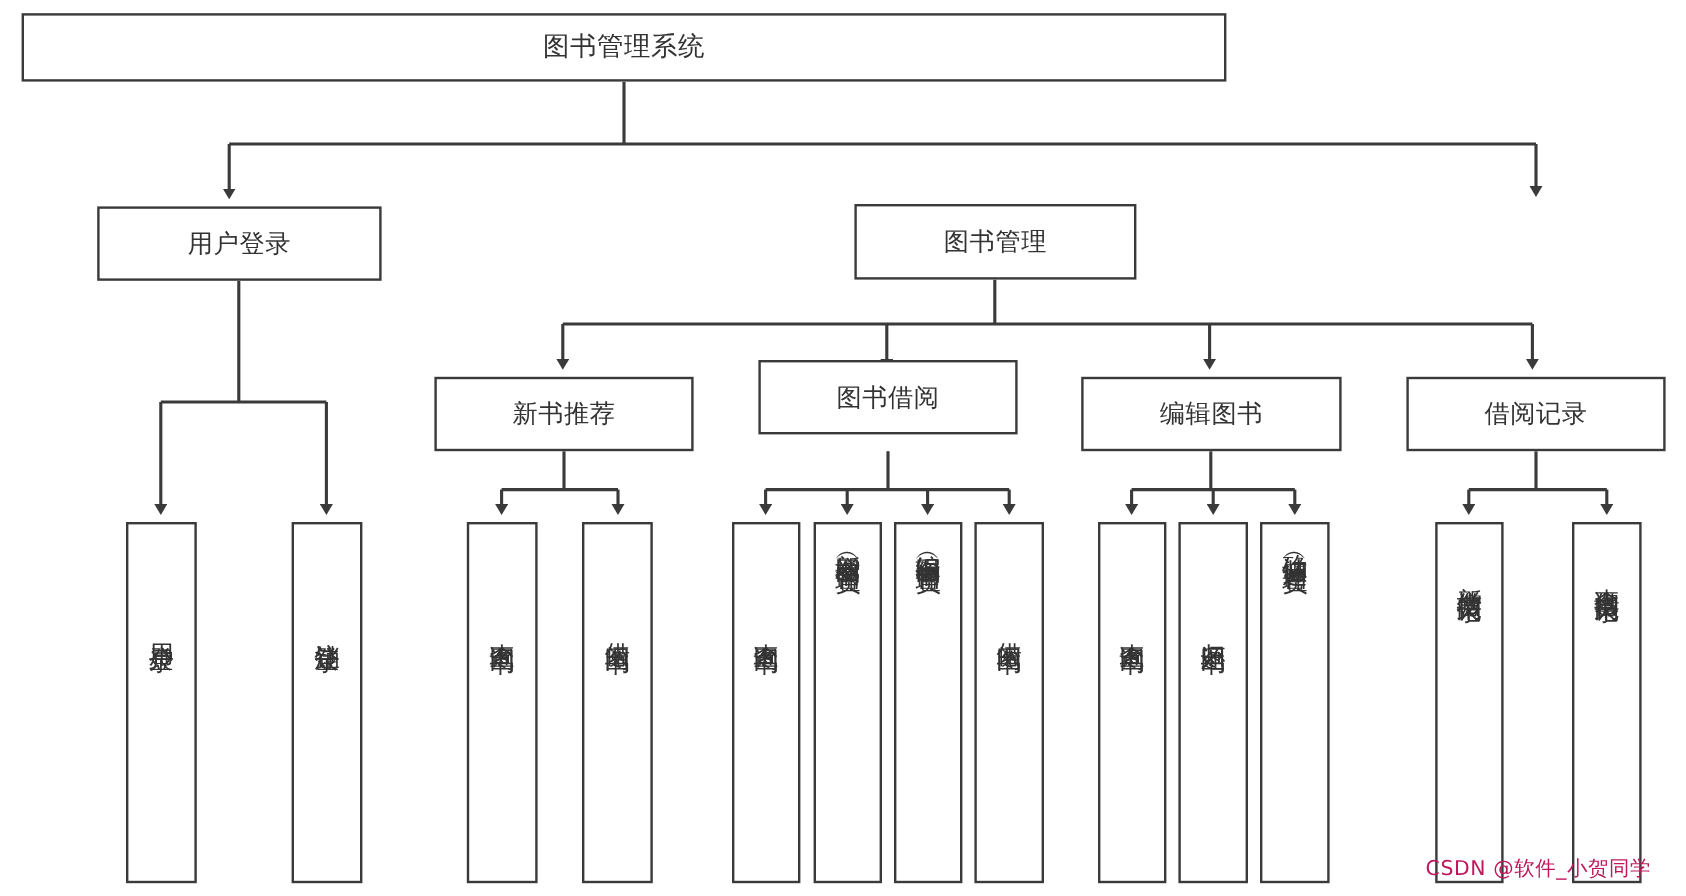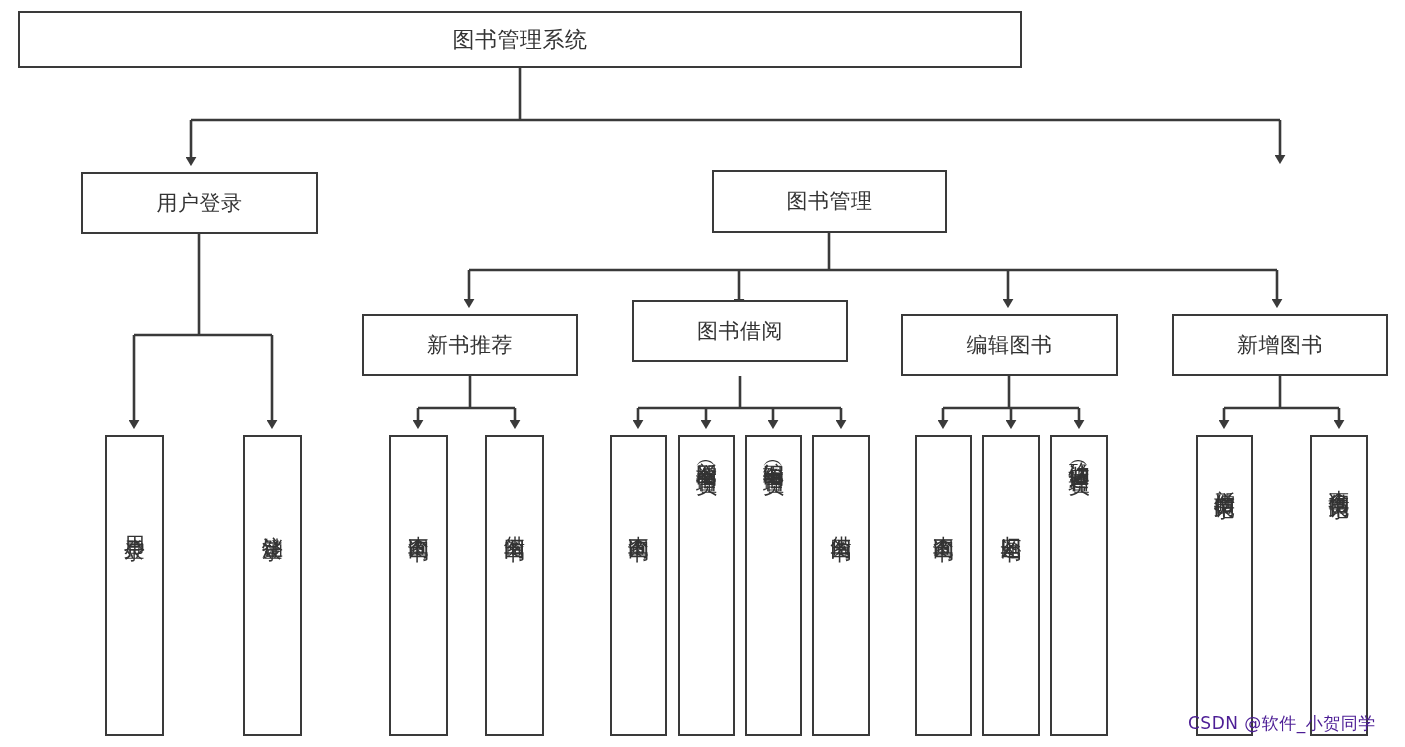--- a/index.html
+++ b/index.html
@@ -59,21 +59,21 @@
     font-size: 21px;
     line-height: 1.05;
     letter-spacing: 2px;
     white-space: nowrap;
   }
   #watermark {
     position: absolute;
     left: 1188px;
     top: 712px;
     font-size: 17px;
-    color: #4c1d95;
+    color: #be185d;
     letter-spacing: 0.5px;
     white-space: nowrap;
     z-index: 3;
     font-family: "DejaVu Sans", "Liberation Sans", sans-serif;
   }
 </style>
 </head>
 <body>
 
 <div id="canvas">
@@ -145,21 +145,21 @@
   <div class="node horizontal" style="left:712px;top:170px;width:235px;height:63px;">
     <span class="label">图书管理</span>
   </div>
   <div class="node horizontal" style="left:632px;top:300px;width:216px;height:62px;">
     <span class="label">图书借阅</span>
   </div>
   <div class="node horizontal" style="left:901px;top:314px;width:217px;height:62px;">
     <span class="label">编辑图书</span>
   </div>
   <div class="node horizontal" style="left:1172px;top:314px;width:216px;height:62px;">
-    <span class="label">新增图书</span>
+    <span class="label">借阅记录</span>
   </div>
 
   <div class="node vertical" style="left:105px;top:435px;width:59px;height:301px;padding-top:82px;">
     <span class="label">用户登录</span>
   </div>
   <div class="node vertical" style="left:243px;top:435px;width:59px;height:301px;padding-top:82px;">
     <span class="label">注销登录</span>
   </div>
 
   <div class="node vertical" style="left:389px;top:435px;width:59px;height:301px;padding-top:82px;">

